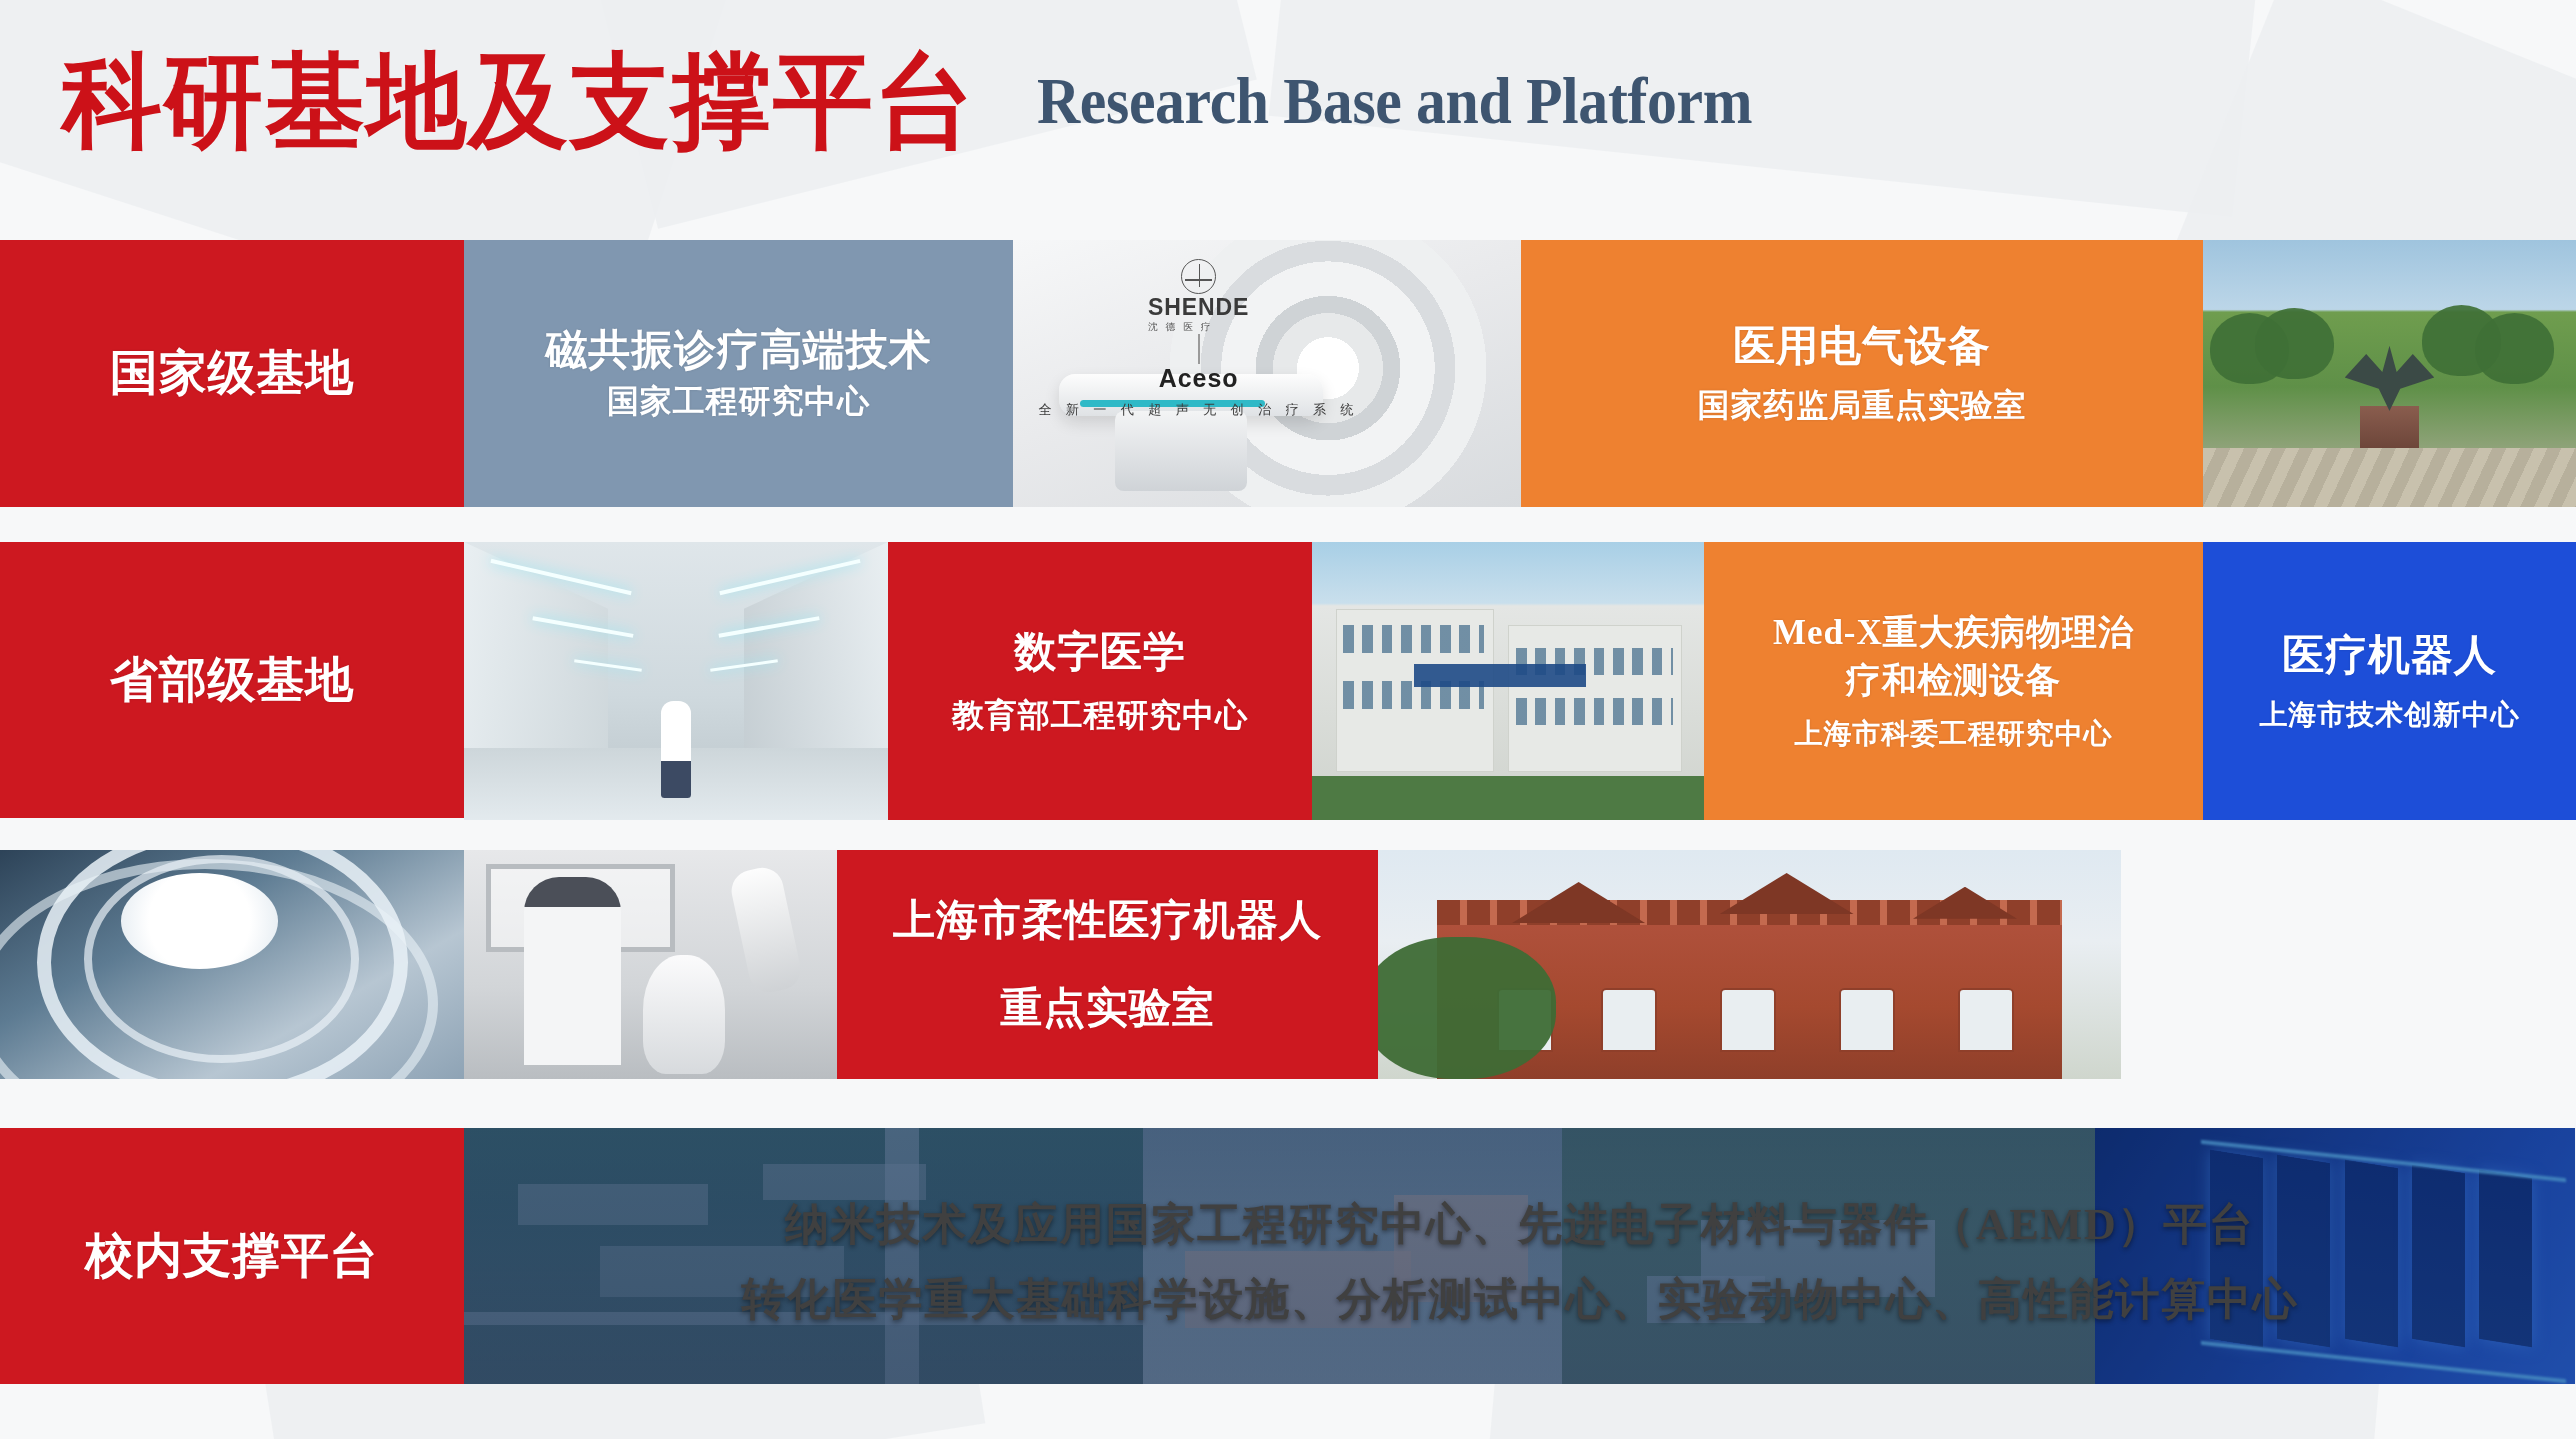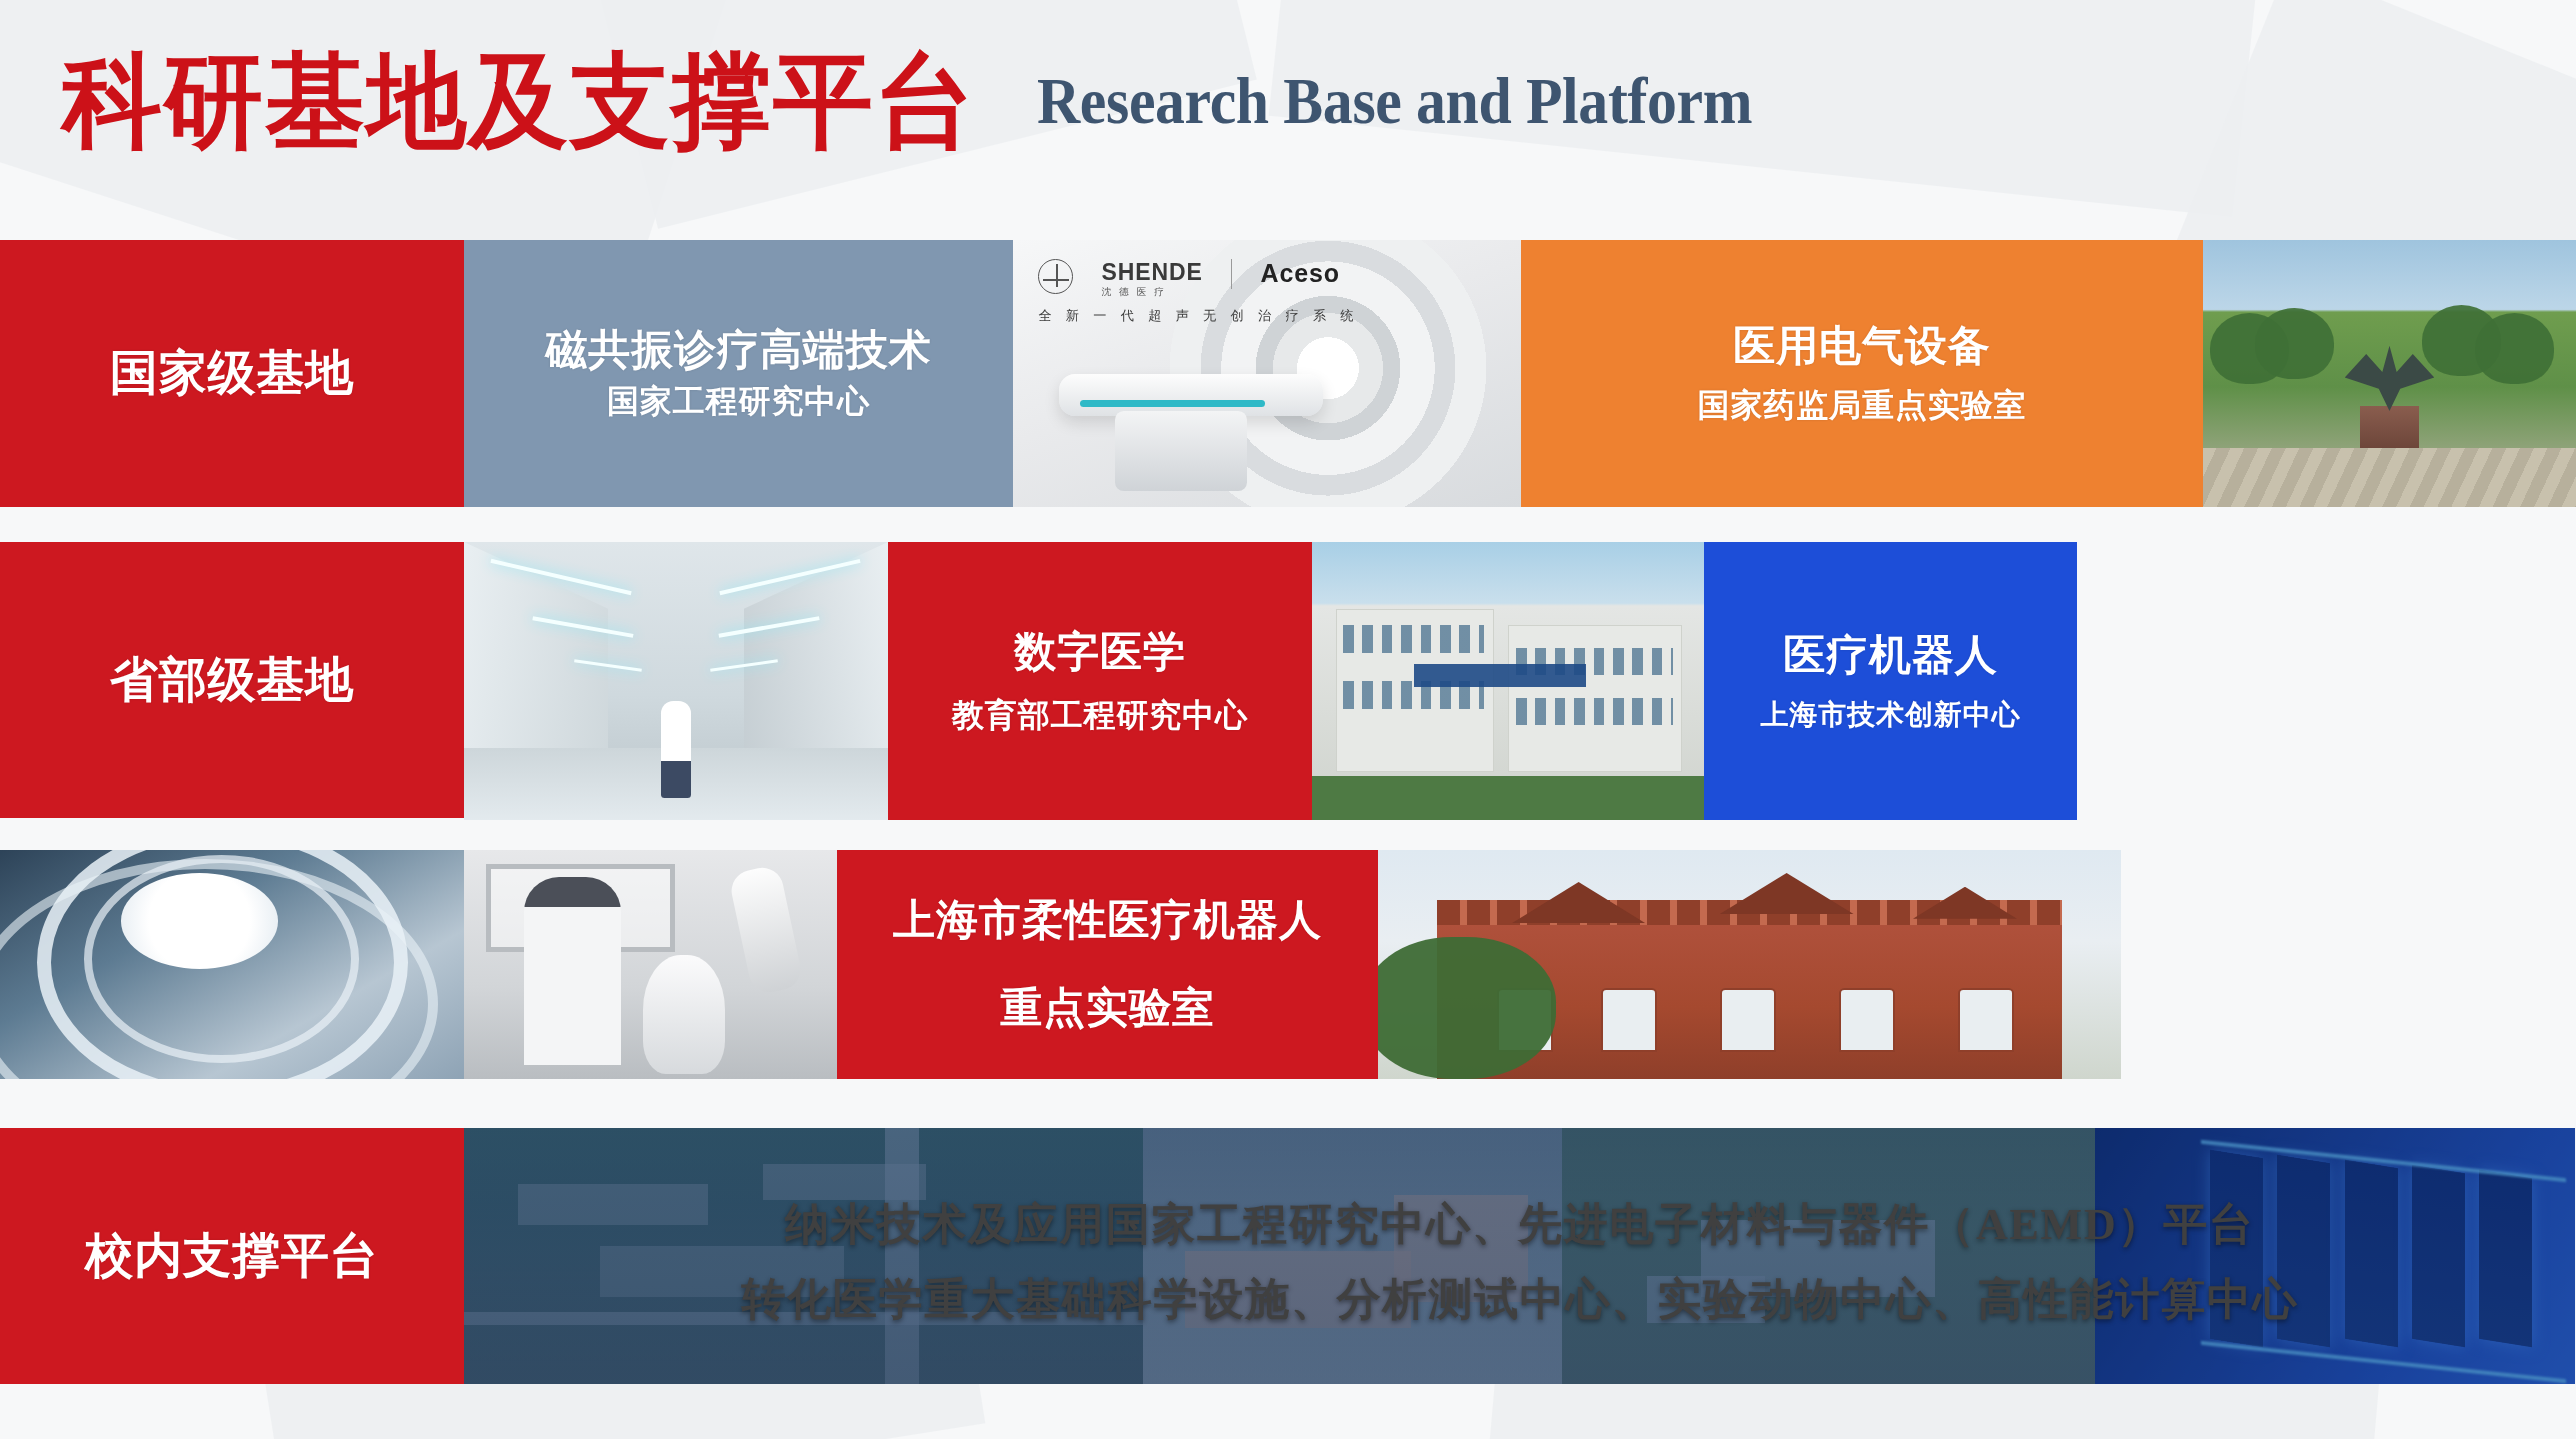--- a/index.html
+++ b/index.html
@@ -66,21 +66,21 @@
      radial-gradient(circle at 62% 48%, #ffffff 0 9%, #e7e9ea 9% 16%, #cfd3d6 16% 21%, #f2f3f4 21% 31%, #d9dcdf 31% 37%, #eef0f1 37% 46%, rgba(0,0,0,0) 46%),
      linear-gradient(160deg,#f6f7f8 0%,#e9eaec 45%,#d8dbde 100%);}
   .ph-mri .bed{position:absolute;left:9%;top:50%;width:52%;height:16%;
      background:linear-gradient(180deg,#fdfdfd,#dfe2e5);border-radius:16px;
      box-shadow:0 7px 16px rgba(0,0,0,.12);}
   .ph-mri .bed::after{content:"";position:absolute;left:8%;top:62%;width:70%;height:7px;
      background:#2fb9c7;border-radius:5.3px;}
   .ph-mri .base{position:absolute;left:20%;top:64%;width:26%;height:30%;
      background:linear-gradient(180deg,#f3f4f5,#cfd3d7);border-radius:8.8px;}
   .logo-wrap{position:absolute;left:5%;top:7%;z-index:4;display:flex;flex-direction:column;gap:8.8px;}
-  .logo-line{display:flex;gap:28px;}
+  .logo-line{display:flex;align-items:center;gap:0;flex-direction:column;}
   .logo-mark{width:33px;height:33px;border:1.8px solid #555;border-radius:50%;position:relative;}
   .logo-mark::before{content:"";position:absolute;left:50%;top:14%;width:1.8px;height:70%;background:#555;}
   .logo-mark::after{content:"";position:absolute;left:10%;top:58%;width:80%;height:1.8px;background:#555;
      transform:rotate(0deg);}
   .logo-txt{font-family:"Liberation Sans",sans-serif;font-size:23px;font-weight:700;color:#3a3a3a;letter-spacing:0.9px;}
   .logo-sub{font-family:"Liberation Sans",sans-serif;font-size:9.7px;color:#555;letter-spacing:2.6px;}
   .logo-div{width:1.8px;height:30px;background:#9a9a9a;}
   .logo-aceso{font-family:"Liberation Sans",sans-serif;font-size:25px;font-weight:700;color:#222;letter-spacing:0.9px;}
   .prod-cap{font-family:"Liberation Sans",sans-serif;font-size:13.2px;color:#3c3c3c;letter-spacing:5.3px;}
 
@@ -265,20 +265,25 @@
       <div class="blk" style="left:50%;top:30%;width:44%;height:52%;"></div>
       <div class="win" style="left:8%;top:30%;width:36%;height:10%;"></div>
       <div class="win" style="left:8%;top:50%;width:36%;height:10%;"></div>
       <div class="win" style="left:52%;top:38%;width:40%;height:10%;"></div>
       <div class="win" style="left:52%;top:56%;width:40%;height:10%;"></div>
       <div class="sign"></div>
       <div class="green"></div>
     </div>
   </div>
 
+  <div class="cell orange" style="width:499px;height:278px;">
+    <div class="txt t-mid">Med-X重大疾病物理治</div>
+    <div class="txt t-mid" style="margin-top:7px;">疗和检测设备</div>
+    <div class="txt t-xs" style="margin-top:16px;">上海市科委工程研究中心</div>
+  </div>
 
   <div class="cell navy" style="width:373px;height:278px;">
     <div class="txt t-big">医疗机器人</div>
     <div class="txt t-xs" style="margin-top:17.6px;">上海市技术创新中心</div>
   </div>
 </div>
 
 <div class="row" style="left:0;top:850px;width:2576px;height:229px;">
 
   <div class="cell" style="width:464px;height:229px;">

